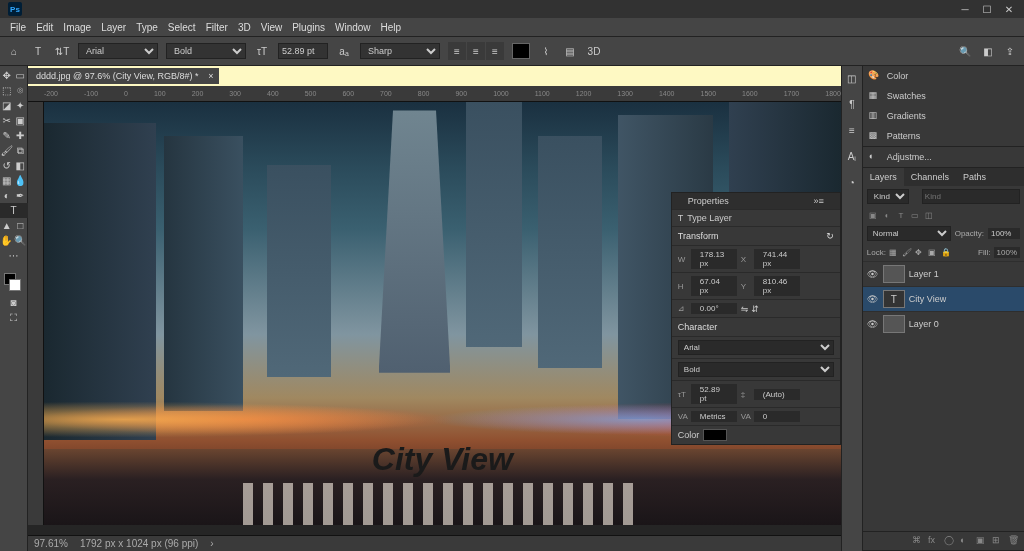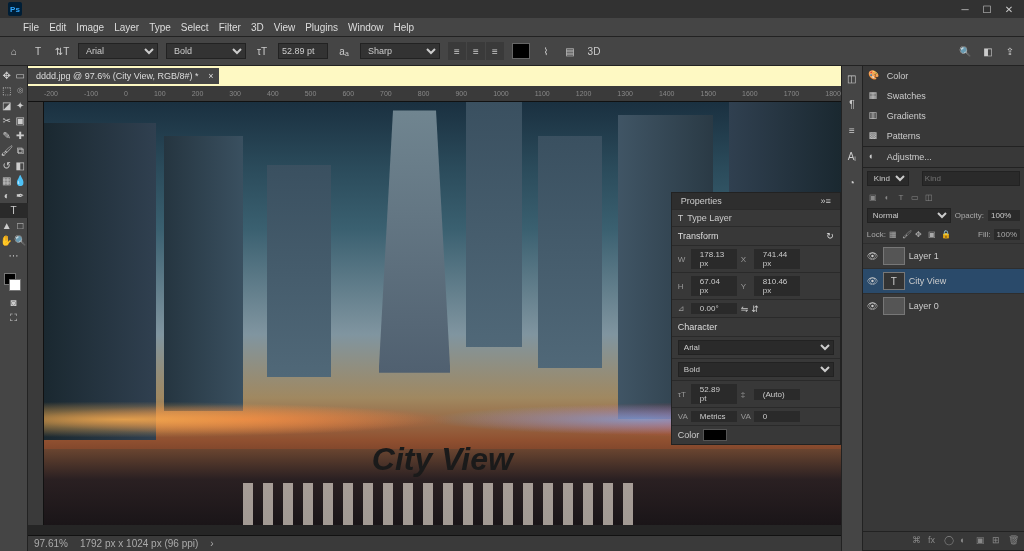--- a/index.html
+++ b/index.html
@@ -4,21 +4,21 @@
 <style>
 * { margin: 0; padding: 0; box-sizing: border-box; font-family: -apple-system, "Segoe UI", sans-serif; }
 body { background: #323232; color: #ccc; width: 1024px; height: 551px; overflow: hidden; font-size: 10px; }
 
 .titlebar { height: 18px; background: #323232; display: flex; align-items: center; justify-content: space-between; padding: 0 8px; }
 .titlebar .left { display: flex; align-items: center; gap: 2px; }
 .ps-logo { width: 14px; height: 14px; background: #001e36; color: #31a8ff; display: flex; align-items: center; justify-content: center; font-weight: bold; font-size: 8px; border-radius: 2px; }
 .win-controls { display: flex; gap: 8px; }
 .win-btn { width: 14px; height: 14px; display: flex; align-items: center; justify-content: center; cursor: pointer; }
 
-.menubar { height: 18px; background: #454545; display: flex; align-items: center; padding: 0 23px; gap: 10px; font-size: 10px; }
+.menubar { height: 18px; background: #454545; display: flex; align-items: center; padding: 0 10px; gap: 10px; font-size: 10px; }
 .menubar span { cursor: pointer; color: #ddd; }
 
 .optbar { height: 30px; background: #454545; border-top: 1px solid #222; border-bottom: 1px solid #222; display: flex; align-items: center; padding: 0 6px; gap: 8px; }
 .optbar .ico { width: 16px; height: 16px; display: flex; align-items: center; justify-content: center; }
 .optbar select, .optbar input { background: #333; color: #ccc; border: 1px solid #222; font-size: 9px; padding: 1px 3px; height: 16px; }
 .optbar select { width: 80px; }
 .optbar .num { width: 50px; }
 .optbar .align-grp { display: flex; gap: 1px; }
 .optbar .align-btn { width: 18px; height: 18px; background: #3a3a3a; display: flex; align-items: center; justify-content: center; }
 .optbar .spacer { flex: 1; }
@@ -61,21 +61,21 @@
   radial-gradient(ellipse at 75% 50%, rgba(100,180,255,0.6), transparent 25%),
   radial-gradient(ellipse at 90% 50%, rgba(255,80,100,0.7), transparent 30%);
 }
 .road { position: absolute; bottom: 0; left: 0; right: 0; height: 18%; background: linear-gradient(180deg, #6a4530 0%, #2a2022 40%, #1a1518 100%); }
 .crosswalk { position: absolute; bottom: 0; left: 25%; right: 25%; height: 10%; background: repeating-linear-gradient(90deg, rgba(220,210,200,0.7) 0 10px, transparent 10px 20px); }
 .citytext { position: absolute; bottom: 11%; left: 50%; transform: translateX(-50%); font-family: Arial; font-weight: bold; font-size: 32px; font-style: italic; color: #1a1a1a; }
 
 .statusbar { height: 16px; background: #3a3a3a; border-top: 1px solid #111; display: flex; align-items: center; padding: 0 6px; font-size: 10px; gap: 12px; color: #aaa; margin-top: 10px; }
 
 .proppanel { position: absolute; right: 0; top: 90px; width: 170px; background: #383838; border: 1px solid #222; font-size: 9px; z-index: 5; }
-.proppanel .hdr { background: #2e2e2e; padding: 3px 9px; display: flex; justify-content: space-between; }
+.proppanel .hdr { background: #2e2e2e; padding: 3px 16px; display: flex; justify-content: space-between; }
 .proppanel .row { padding: 3px 6px; display: flex; align-items: center; gap: 4px; border-top: 1px solid #2a2a2a; }
 .proppanel .sect { padding: 4px 6px; font-size: 9px; color: #ddd; border-top: 1px solid #2a2a2a; display: flex; justify-content: space-between; }
 .proppanel .fld { display: flex; align-items: center; gap: 3px; }
 .proppanel .fld .lbl { color: #999; width: 10px; font-size: 8px; }
 .proppanel .fld .val { background: #2a2a2a; padding: 1px 9px; width: 46px; font-size: 8px; }
 .proppanel select { background: #2a2a2a; border: 1px solid #222; color: #ccc; width: 100%; font-size: 8px; padding: 1px; }
 .proppanel .colorsw { width: 24px; height: 12px; background: #000; border: 1px solid #555; }
 
 .midstrip { width: 24px; background: #454545; border-left: 1px solid #222; display: flex; flex-direction: column; align-items: center; padding-top: 4px; gap: 10px; }
 .midstrip .ic { width: 16px; height: 16px; display: flex; align-items: center; justify-content: center; cursor: pointer; color: #ccc; }
@@ -382,20 +382,25 @@
           <span>Patterns</span>
         </div>
     </div>
     <div class="rp-section">
       <div class="rp-hdr">
           <span class="ic">◐</span>
           <span>Adjustme...</span>
         </div>
     </div>
     <div class="rp-section" style="flex:1;display:flex;flex-direction:column">
+      <div class="rp-tabs">
+        <span class="active">Layers</span>
+        <span>Channels</span>
+        <span>Paths</span>
+      </div>
       <div class="layers-top">
         <select style="width:42px"><option>Kind</option></select>
         <input placeholder="Kind" style="">
       </div>
       <div class="layers-ico">
         <div class="i">▣</div>
         <div class="i">◐</div>
         <div class="i">T</div>
         <div class="i">▭</div>
         <div class="i">◫</div>

